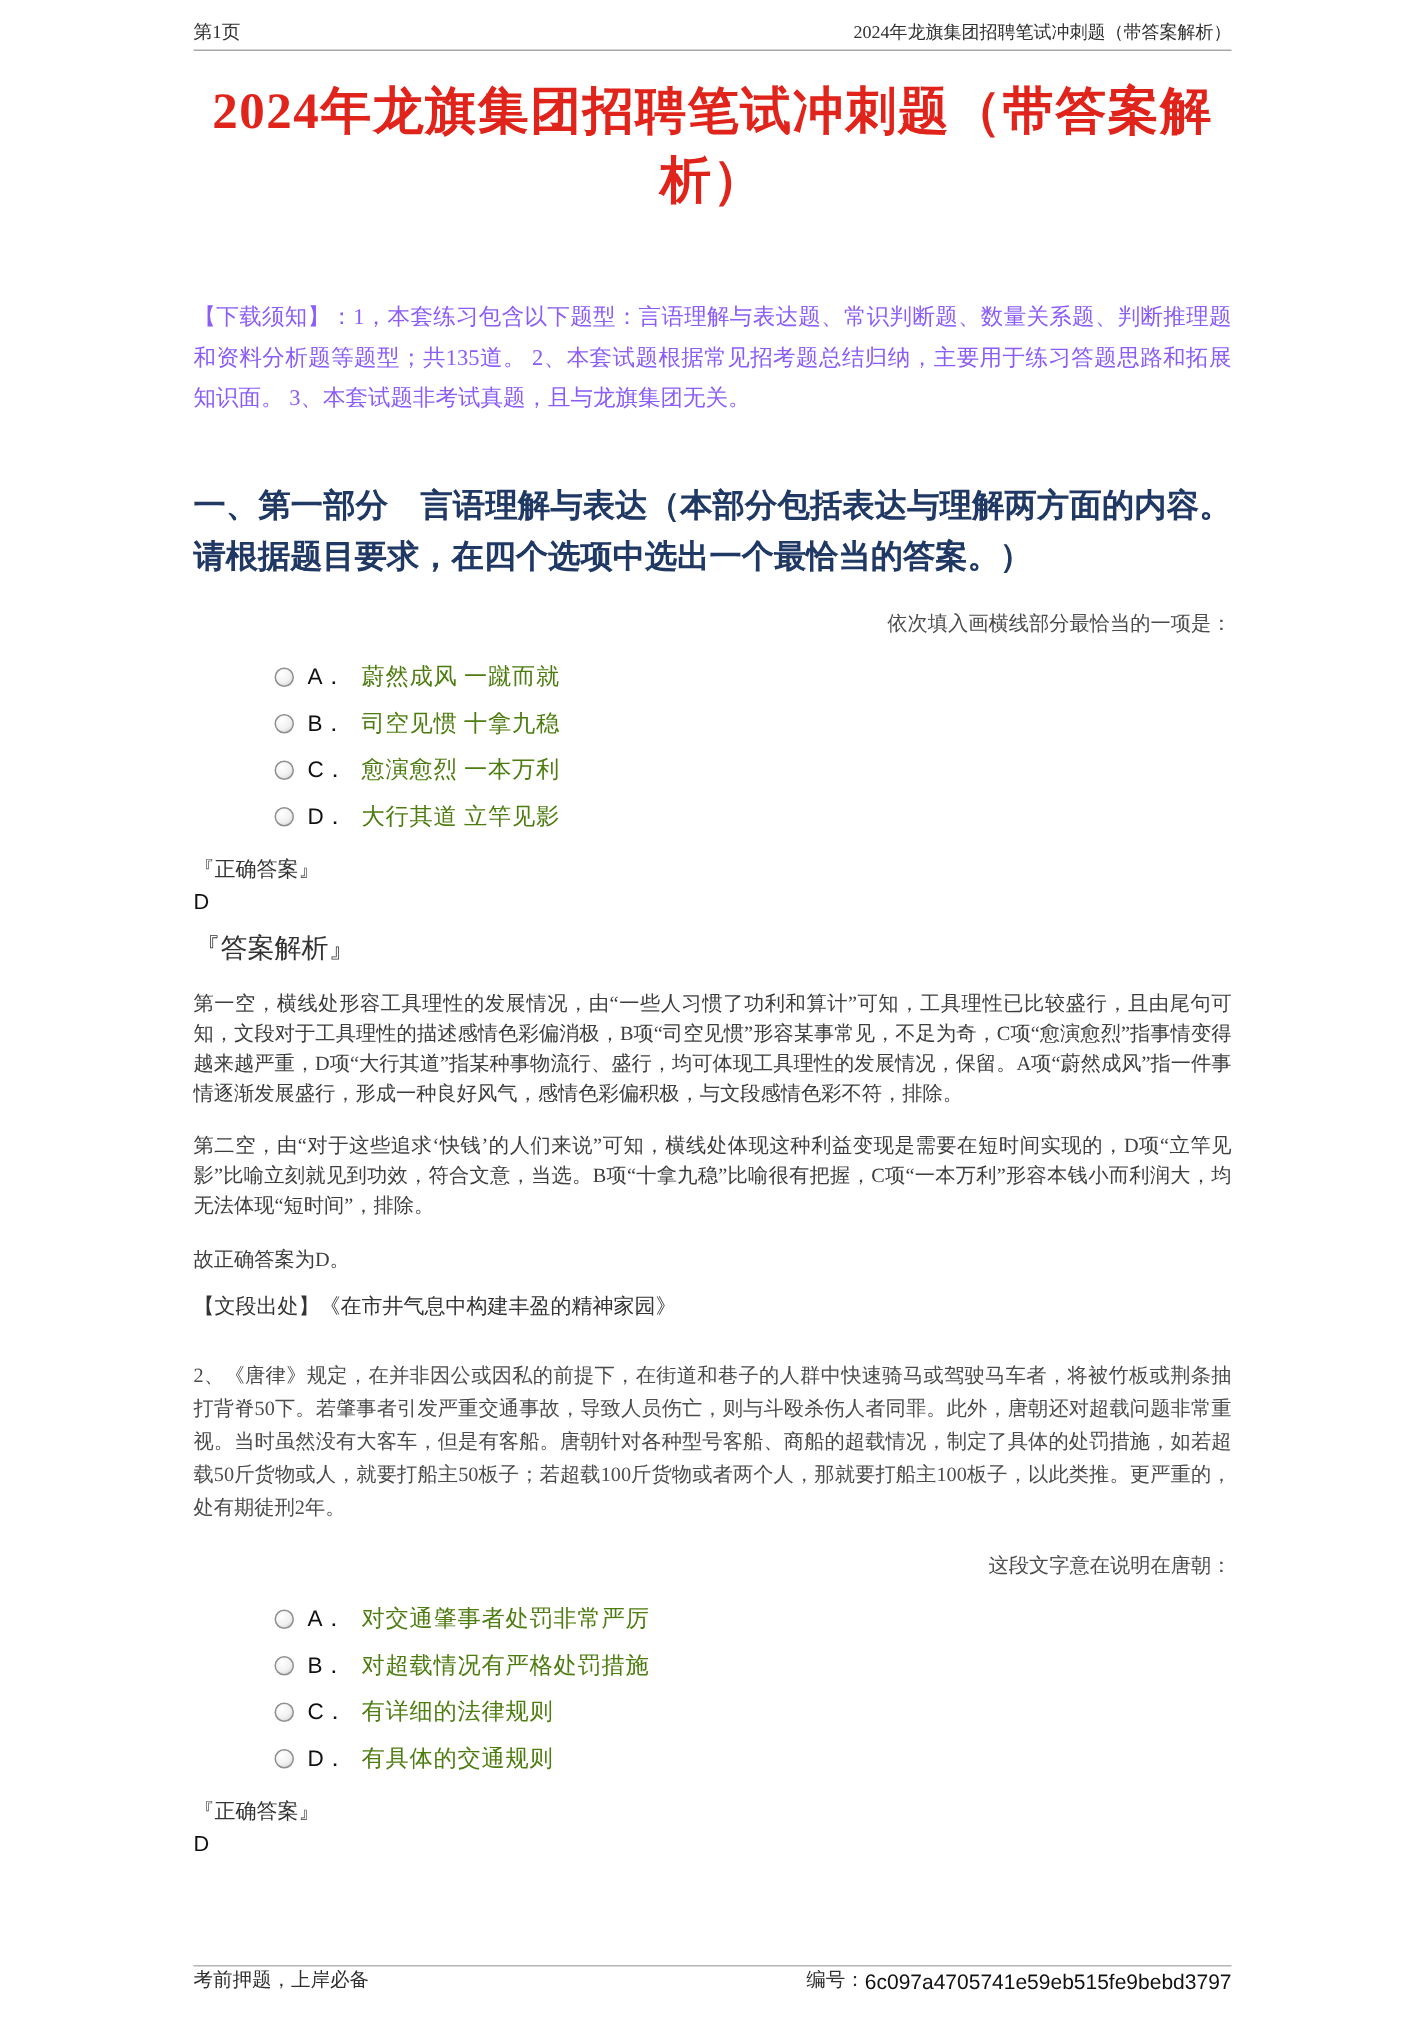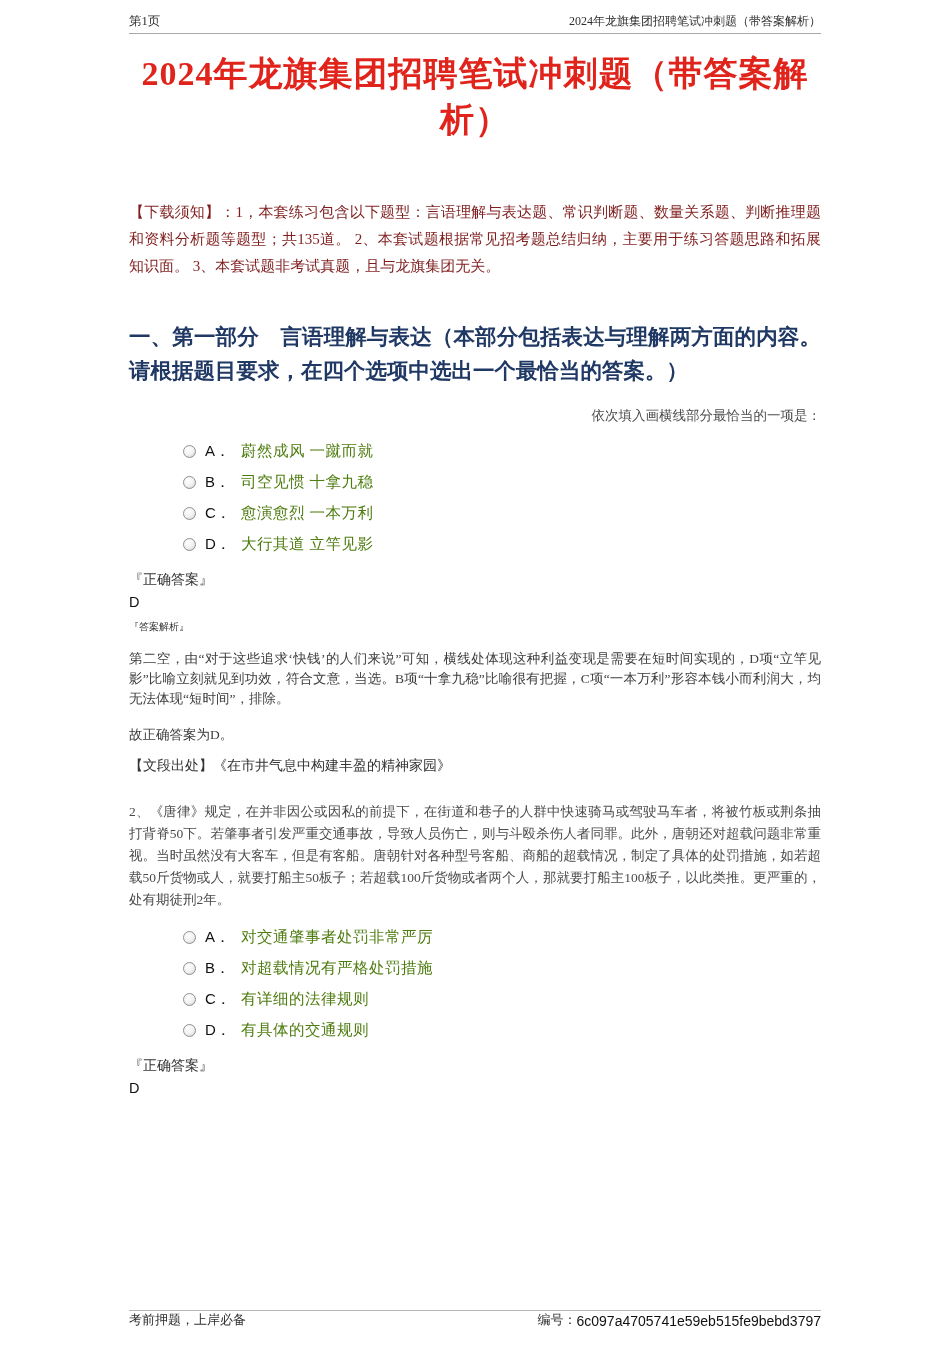--- a/index.html
+++ b/index.html
@@ -34,21 +34,21 @@
     font-size: 34px;
     font-weight: 700;
     letter-spacing: 1px;
     color: var(--title-red, #e0241b);
   }
   
   .notice {
     margin-top: 56px;
     font-size: 15px;
     line-height: 27px;
-    color: #7f1d1d;
+    color: #8b5cf6;
     text-align: justify;
   }
   
   .section-heading {
     margin-top: 40px;
     font-size: 21.5px;
     font-weight: 700;
     line-height: 34px;
     color: var(--heading-navy, #1f3864);
     text-align: justify;
@@ -96,21 +96,21 @@
     letter-spacing: 0.5px;
   }
   
   .ans-label { margin-top: 16px; font-size: 14px; color: #333333; }
   .ans-value {
     margin-top: 5px;
     font-family: "Liberation Sans", "DejaVu Sans", sans-serif;
     font-size: 14.5px;
     color: #111111;
   }
-  .analysis-label { margin-top: 10px; font-size: 10px; color: #333333; }
+  .analysis-label { margin-top: 10px; font-size: 18px; color: #333333; }
   .analysis-para {
     margin-top: 15px;
     font-size: 13.5px;
     line-height: 20px;
     color: #3d3d3d;
     text-align: justify;
   }
   .conclusion { margin-top: 17px; font-size: 13.5px; color: #3d3d3d; }
   .source { margin-top: 13px; font-size: 14px; color: #333333; }
   
@@ -172,26 +172,28 @@
       <span class="radio"></span>
       <span class="opt-letter">D．</span>
       <span class="opt-text">大行其道 立竿见影</span>
     </div>
   </div>
 
   <div class="ans-label">『正确答案』</div>
   <div class="ans-value">D</div>
   <div class="analysis-label">『答案解析』</div>
 
+  <div class="analysis-para">第一空，横线处形容工具理性的发展情况，由“一些人习惯了功利和算计”可知，工具理性已比较盛行，且由尾句可知，文段对于工具理性的描述感情色彩偏消极，B项“司空见惯”形容某事常见，不足为奇，C项“愈演愈烈”指事情变得越来越严重，D项“大行其道”指某种事物流行、盛行，均可体现工具理性的发展情况，保留。A项“蔚然成风”指一件事情逐渐发展盛行，形成一种良好风气，感情色彩偏积极，与文段感情色彩不符，排除。</div>
   <div class="analysis-para">第二空，由“对于这些追求‘快钱’的人们来说”可知，横线处体现这种利益变现是需要在短时间实现的，D项“立竿见影”比喻立刻就见到功效，符合文意，当选。B项“十拿九稳”比喻很有把握，C项“一本万利”形容本钱小而利润大，均无法体现“短时间”，排除。</div>
 
   <div class="conclusion">故正确答案为D。</div>
   <div class="source">【文段出处】《在市井气息中构建丰盈的精神家园》</div>
 
   <div class="q-body">2、《唐律》规定，在并非因公或因私的前提下，在街道和巷子的人群中快速骑马或驾驶马车者，将被竹板或荆条抽打背脊50下。若肇事者引发严重交通事故，导致人员伤亡，则与斗殴杀伤人者同罪。此外，唐朝还对超载问题非常重视。当时虽然没有大客车，但是有客船。唐朝针对各种型号客船、商船的超载情况，制定了具体的处罚措施，如若超载50斤货物或人，就要打船主50板子；若超载100斤货物或者两个人，那就要打船主100板子，以此类推。更严重的，处有期徒刑2年。</div>
+  <div class="q-stem">这段文字意在说明在唐朝：</div>
 
   <div class="options">
     <div class="option-row">
       <span class="radio"></span>
       <span class="opt-letter">A．</span>
       <span class="opt-text">对交通肇事者处罚非常严厉</span>
     </div>
     <div class="option-row">
       <span class="radio"></span>
       <span class="opt-letter">B．</span>

